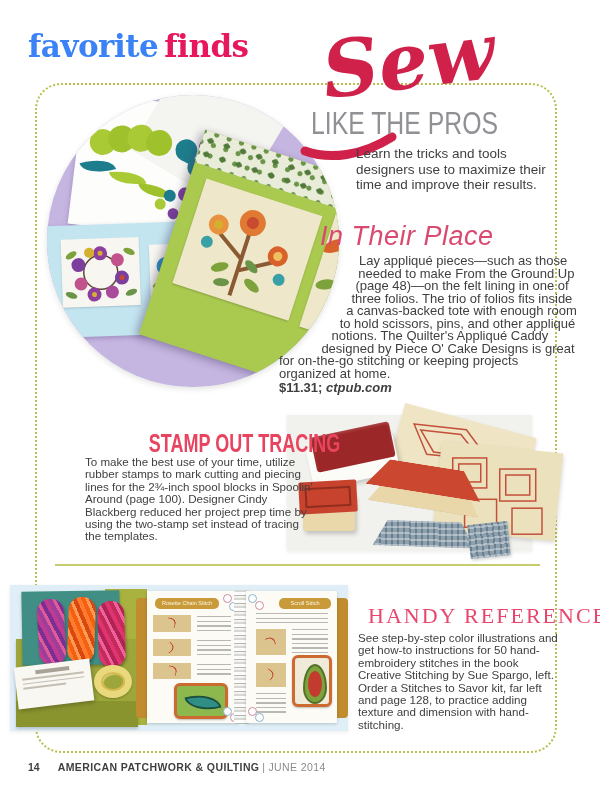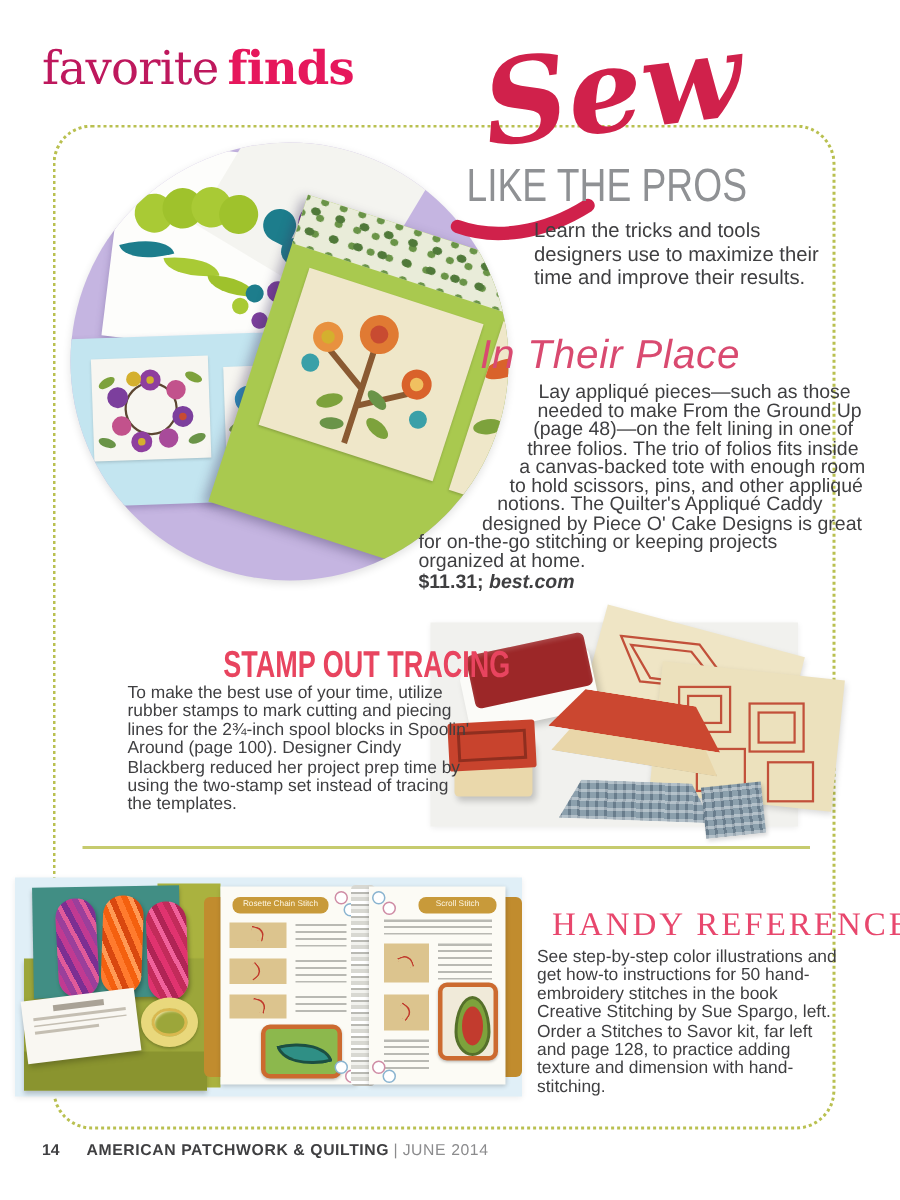--- a/index.html
+++ b/index.html
@@ -4,21 +4,21 @@
 <style>
   * { margin:0; padding:0; box-sizing:border-box; }
   html,body { width:600px; height:800px; background:#fff; font-family:"Liberation Sans", sans-serif; position:relative; overflow:hidden; }
   .abs { position:absolute; }
 
   
   .dotted-border { left:35px; top:83px; width:522px; height:670px; border:2px dotted #b9c050; border-radius:26px; z-index:0; }
 
   
   .masthead { left:28px; top:28px; font-family:"DejaVu Serif", serif; font-size:31px; letter-spacing:-0.5px; z-index:3; }
-  .masthead .word { color:#be185d; font-weight:400; }
+  .masthead .word { color:#3b82f6; font-weight:700; }
   .masthead .accent { color:#e6175c; font-weight:bold; margin-left:6px; }
 
   
   .sew-script { left:322px; top:22px; font-family:"DejaVu Serif", serif; font-style:italic; font-weight:bold; font-size:78px; color:#d0214b; transform:rotate(-7deg); z-index:3; line-height:1; }
   .sew-swash { left:300px; top:130px; z-index:3; }
   .like-pros { left:311px; top:106px; font-size:31px; font-weight:500; color:#8f9194; transform:scaleX(0.8); transform-origin:left; letter-spacing:0; z-index:3; white-space:nowrap; }
   .tagline { left:356px; top:146px; width:196px; font-size:13.5px; line-height:15.5px; color:#3f3f41; z-index:3; }
 
   
   .circle-photo { left:47px; top:95px; width:292px; height:292px; border-radius:50%; background:#c5b5e1; overflow:hidden; z-index:2; box-shadow:0 2px 6px rgba(0,0,0,.12); }
@@ -225,21 +225,21 @@
         <ellipse cx="44" cy="84" rx="10" ry="5" fill="#6a9448" transform="rotate(25 44 84)"></ellipse>
       </svg>
     </div>
   </div>
 </div>
 
 <div class="abs itp-heading">In Their Place</div>
 <div class="abs itp-body">
   <span class="circle-wrap"></span>
   <span>Lay appliqué pieces—such as those needed to make From the Ground Up (page 48)—on the felt lining in one of three folios. The trio of folios fits inside a canvas-backed tote with enough room to hold scissors, pins, and other appliqué notions. The Quilter's Appliqué Caddy designed by Piece O' Cake Designs is great for on-the-go stitching or keeping projects organized at home.</span>
-  <div class="price"><span>$11.31; </span><span class="site">best.com</span></div>
+  <div class="price"><span>$11.31; </span><span class="site">ctpub.com</span></div>
 </div>
 
 <div class="abs stamp-heading">STAMP OUT TRACING</div>
 <div class="abs stamp-body">
   <span>To make the best use of your time, utilize rubber stamps to mark cutting and piecing lines for the 2¾-inch spool blocks in Spoolin' Around (page 100). Designer Cindy Blackberg reduced her project prep time by using the two-stamp set instead of tracing the templates.</span>
 </div>
 
 <div class="abs stamp-photo">
   <div class="abs muslin m1">
     <svg width="136" height="92" viewBox="0 0 136 92">

